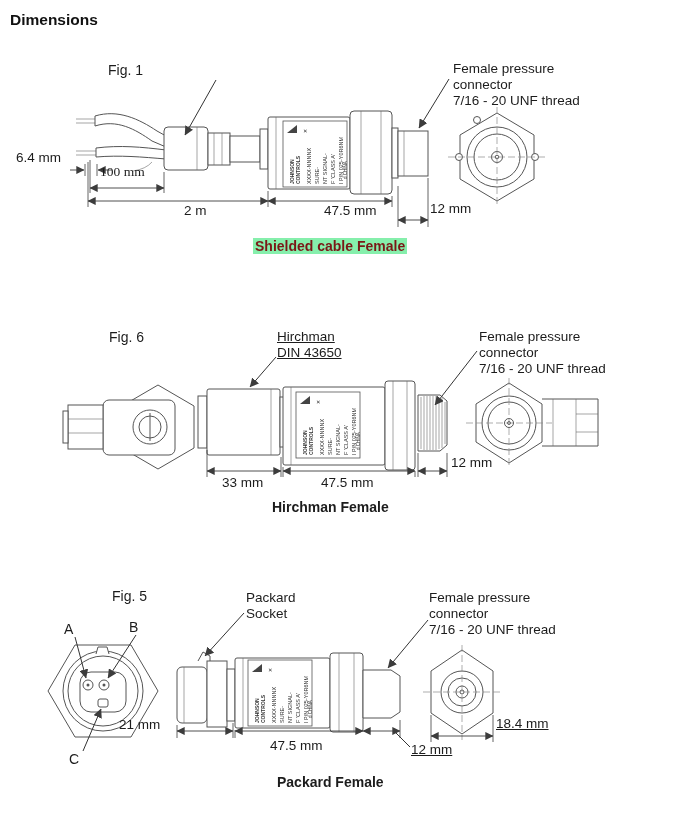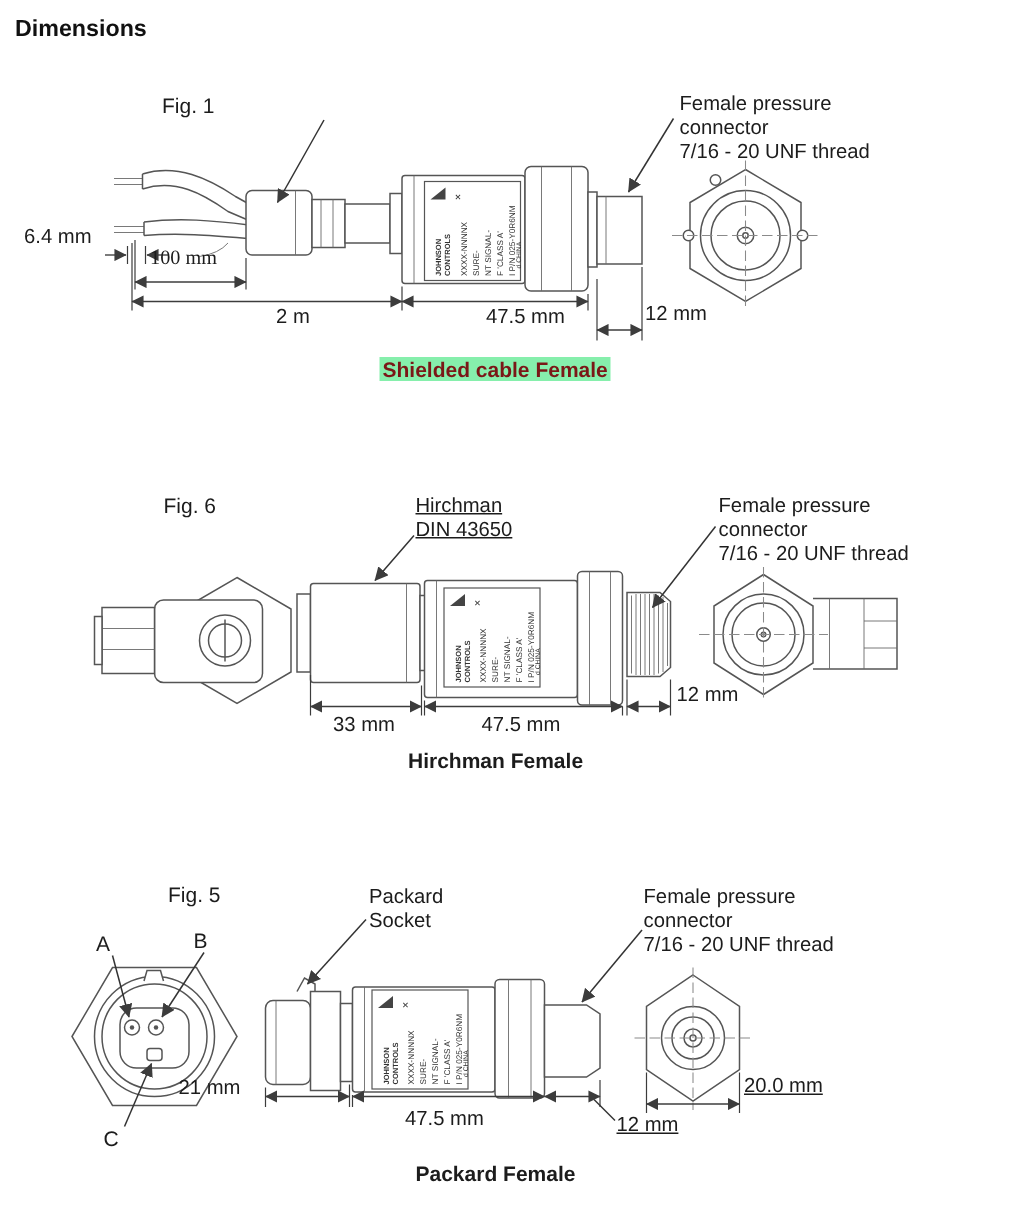--- a/index.html
+++ b/index.html
@@ -240,16 +240,16 @@
 Socket</div>
   <div class="t" style="left:429px;top:590px;">Female pressure
 connector
 7/16 - 20 UNF thread</div>
   <div class="t figlab" style="left:64px;top:621px;">A</div>
   <div class="t figlab" style="left:129px;top:619px;">B</div>
   <div class="t figlab" style="left:69px;top:751px;">C</div>
   <div class="t" style="left:119px;top:717px;">21 mm</div>
   <div class="t" style="left:270px;top:738px;">47.5 mm</div>
   <div class="t ul" style="left:411px;top:742px;">12 mm</div>
-  <div class="t ul" style="left:496px;top:716px;">20.0 mm</div>
+  <div class="t ul" style="left:496px;top:716px;">18.4 mm</div>
   <div class="t cap" style="left:277px;top:774px;">Packard Female</div>
 
 </div>
 
 </body></html>

